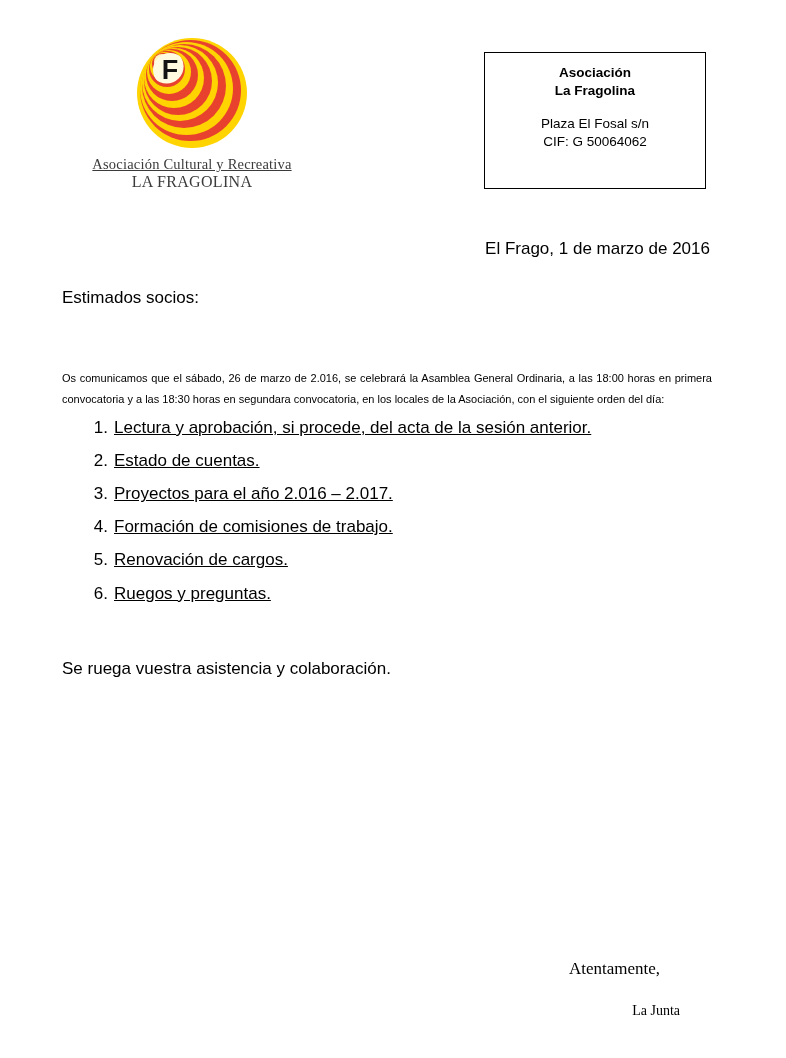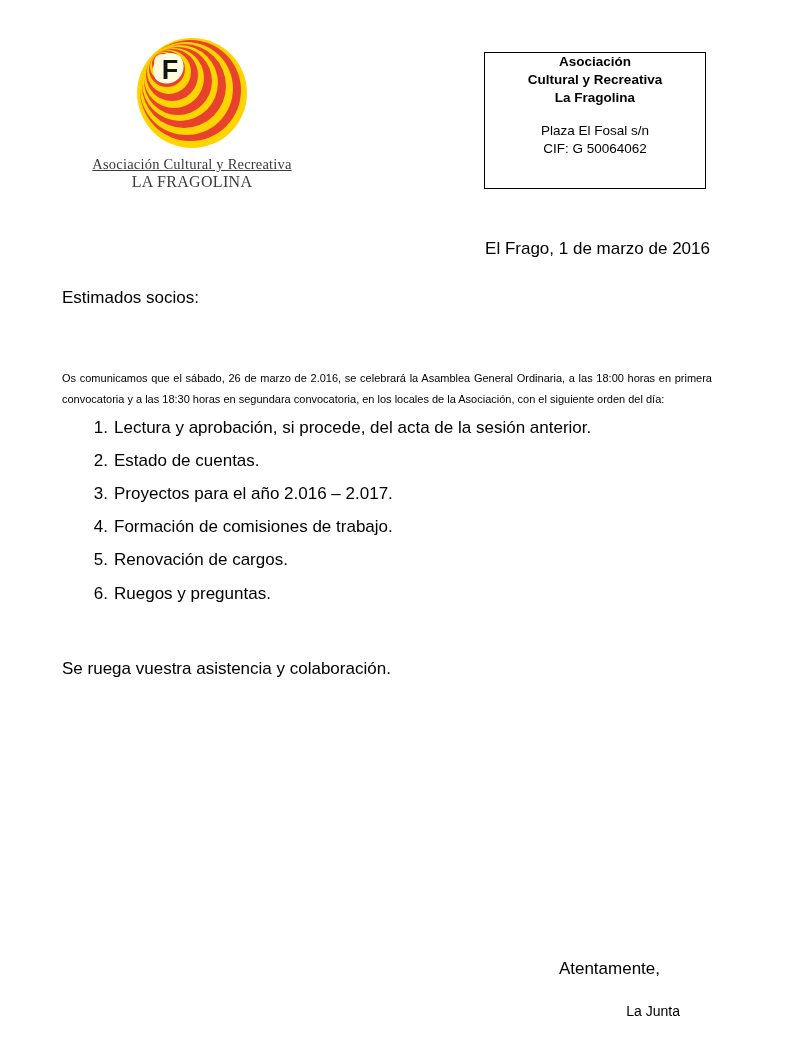--- a/index.html
+++ b/index.html
@@ -82,20 +82,21 @@
   
   .address-box {
     position: absolute;
     left: 484px;
     top: 52px;
     width: 222px;
     height: 137px;
     border: 1.5px solid #000000;
     box-sizing: border-box;
     text-align: center;
+    padding-top: 11px;
   }
   .addr-title {
     font-size: 13.5px;
     font-weight: bold;
     line-height: 1.33;
   }
   .addr-spacer { height: 15px; }
   .addr-line {
     font-size: 13.5px;
     font-weight: normal;
@@ -136,20 +137,21 @@
     margin: 0;
     padding: 0 0 0 52px;
     list-style: none;
     counter-reset: agenda;
   }
   .agenda li {
     font-size: 17px;
     line-height: 1.95;
     counter-increment: agenda;
     position: relative;
+    text-decoration: underline;
   }
   .agenda li::before {
     content: counter(agenda) ".";
     position: absolute;
     left: -26px;
     width: 20px;
     text-align: right;
   }
 
   .closing {
@@ -157,20 +159,21 @@
     line-height: 1.0;
     margin-top: 50px;
   }
 
   .signature {
     position: absolute;
     left: 62px;
     top: 960px;
     width: 620px;
     text-align: right;
+    font-family: Liberation Serif, serif;
   }
   .sign-line1 {
     font-size: 17px;
     line-height: 1.0;
     padding-right: 22px;
   }
   .sign-line2 {
     font-size: 14px;
     line-height: 1.0;
     margin-top: 27px;
@@ -200,21 +203,20 @@
       <div class="ring" style="left:17px; top:16px;  width:16px;  height:16px;  background:#FFF6C0; z-index:13;"></div>
       <div class="ring" style="left:16px; top:15px;  width:34px;  height:34px;  background:#FFFBE0; z-index:14; clip-path: circle(50% at 40% 40%);"></div>
       <span class="logo-letter">F</span>
     </div>
     <div class="logo-caption1">Asociación Cultural y Recreativa</div>
     <div class="logo-caption2">LA FRAGOLINA</div>
   </div>
 
   <div class="address-box">
     <div class="addr-title">Asociación</div>
-    <div class="addr-title">Cultural y Recreativa</div>
     <div class="addr-title">La Fragolina</div>
     <div class="addr-spacer"></div>
     <div class="addr-line">Plaza El Fosal s/n</div>
     <div class="addr-line">CIF: G 50064062</div>
   </div>
 
 </div>
 
 <div class="page-body">
 

